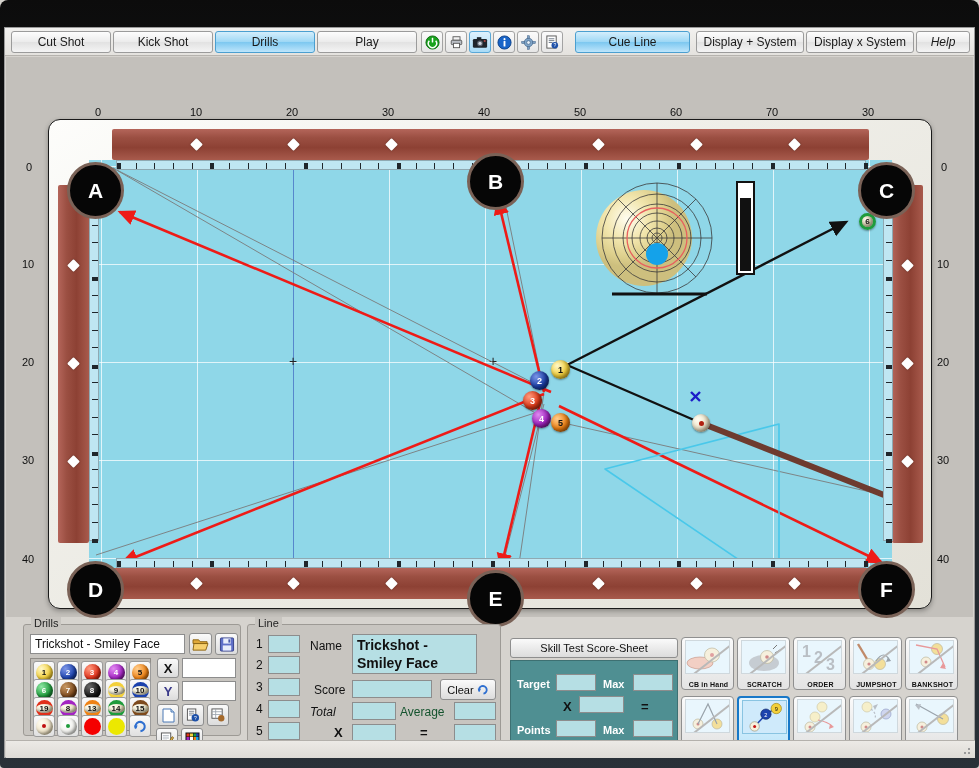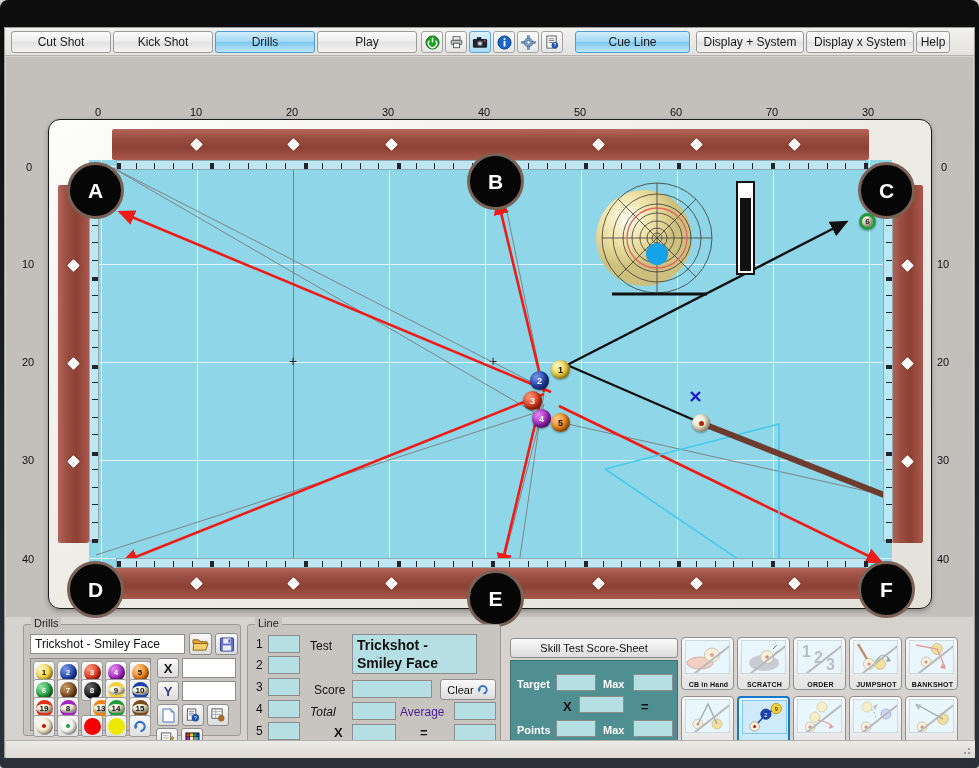--- a/index.html
+++ b/index.html
@@ -250,21 +250,21 @@
                 <line x1="4" y1="8" x2="8" y2="8"></line>
               </g>
               <circle cx="10.5" cy="11" r="3.5" fill="#1d50a8"></circle>
               <text x="10.5" y="13.2" font-size="5.4" fill="#fff" text-anchor="middle" font-family="Liberation Sans">?</text>
             </svg>
       </div>
 
       <div class="tbtn sel" style="left:570px;width:115px;">Cue Line</div>
       <div class="tbtn" style="left:691px;width:108px;">Display + System</div>
       <div class="tbtn" style="left:801px;width:108px;">Display x System</div>
-      <div class="tbtn" style="left:911px;width:34px;">Help</div>
+      <div class="tbtn" style="left:911px;width:54px;font-style:italic;">Help</div>
     </div>
 
     <div class="tablewrap">
 
       <div>
         <div class="ruler-num" style="left:89px;top:49px;">0</div>
         <div class="ruler-num" style="left:184px;top:49px;">10</div>
         <div class="ruler-num" style="left:280px;top:49px;">20</div>
         <div class="ruler-num" style="left:376px;top:49px;">30</div>
         <div class="ruler-num" style="left:472px;top:49px;">40</div>
@@ -639,21 +639,21 @@
         <div class="ballbtn" style="left:98px;top:20px;">
               <span class="bb" style="background:radial-gradient(circle at 32% 28%,#fffdf0,#efe9cf 50%,#cfc79a);border-top:4px solid #1c42ad;border-bottom:4px solid #1c42ad;box-sizing:border-box;">10</span>
             </div>
 
         <div class="ballbtn" style="left:2px;top:38px;">
               <span class="bb" style="background:radial-gradient(circle at 32% 28%,#fffdf0,#efe9cf 50%,#cfc79a);border-top:4px solid #e0301a;border-bottom:4px solid #e0301a;box-sizing:border-box;">19</span>
             </div>
         <div class="ballbtn" style="left:26px;top:38px;">
               <span class="bb" style="background:radial-gradient(circle at 32% 28%,#fffdf0,#efe9cf 50%,#cfc79a);border-top:4px solid #a324c2;border-bottom:4px solid #a324c2;box-sizing:border-box;">8</span>
             </div>
-        <div class="ballbtn" style="left:50px;top:38px;margin-left:9px;">
+        <div class="ballbtn" style="left:50px;top:38px;">
               <span class="bb" style="background:radial-gradient(circle at 32% 28%,#fffdf0,#efe9cf 50%,#cfc79a);border-top:4px solid #ef8214;border-bottom:4px solid #ef8214;box-sizing:border-box;">13</span>
             </div>
         <div class="ballbtn" style="left:74px;top:38px;">
               <span class="bb" style="background:radial-gradient(circle at 32% 28%,#fffdf0,#efe9cf 50%,#cfc79a);border-top:4px solid #1f9b3c;border-bottom:4px solid #1f9b3c;box-sizing:border-box;">14</span>
             </div>
         <div class="ballbtn" style="left:98px;top:38px;">
               <span class="bb" style="background:radial-gradient(circle at 32% 28%,#fffdf0,#efe9cf 50%,#cfc79a);border-top:4px solid #7d4a1d;border-bottom:4px solid #7d4a1d;box-sizing:border-box;">15</span>
             </div>
 
         <div class="ballbtn" style="left:2px;top:56px;">
@@ -755,36 +755,36 @@
       <div class="tf aqua" style="left:20px;top:10px;width:32px;height:18px;"></div>
       <div style="position:absolute;left:8px;top:33px;font-size:12px;color:#111;">2</div>
       <div class="tf aqua" style="left:20px;top:31px;width:32px;height:18px;"></div>
       <div style="position:absolute;left:8px;top:55px;font-size:12px;color:#111;">3</div>
       <div class="tf aqua" style="left:20px;top:53px;width:32px;height:18px;"></div>
       <div style="position:absolute;left:8px;top:77px;font-size:12px;color:#111;">4</div>
       <div class="tf aqua" style="left:20px;top:75px;width:32px;height:18px;"></div>
       <div style="position:absolute;left:8px;top:99px;font-size:12px;color:#111;">5</div>
       <div class="tf aqua" style="left:20px;top:97px;width:32px;height:18px;"></div>
 
-      <div style="position:absolute;left:62px;top:14px;font-size:12px;color:#111;">Test</div>
+      <div style="position:absolute;left:62px;top:14px;font-size:12px;color:#111;">Name</div>
       <div class="tf aqua" style="left:104px;top:9px;width:125px;height:40px;font-size:14px;font-weight:bold;line-height:18px;">Trickshot - Smiley Face</div>
 
       <div style="position:absolute;left:66px;top:58px;font-size:12px;color:#111;">Score</div>
       <div class="tf aqua" style="left:104px;top:55px;width:80px;height:18px;"></div>
       <div class="sbtn" style="left:192px;top:54px;width:56px;height:21px;">
         <span>Clear</span>
         <svg width="12" height="11" viewBox="0 0 13 12" style="margin-left:3px;">
               <path d="M2.5 8 A4.2 4.2 0 1 1 7 10.5" fill="none" stroke="#2e6fd0" stroke-width="2"></path>
               <path d="M0.6 5.3 L4.4 5.3 L2.5 8.8 z" fill="#2e6fd0"></path>
             </svg>
           </div>
 
       <div style="position:absolute;left:62px;top:80px;font-size:12px;color:#111;font-style:italic;">Total</div>
       <div class="tf aqua" style="left:104px;top:77px;width:44px;height:18px;"></div>
-      <div style="position:absolute;left:152px;top:80px;font-size:12px;color:#4c1d95;">Average</div>
+      <div style="position:absolute;left:152px;top:80px;font-size:12px;color:#14532d;">Average</div>
       <div class="tf aqua" style="left:206px;top:77px;width:42px;height:18px;"></div>
 
       <div style="position:absolute;left:86px;top:100px;font-size:13px;font-weight:bold;color:#111;">X</div>
       <div class="tf aqua" style="left:104px;top:99px;width:44px;height:18px;"></div>
       <div style="position:absolute;left:172px;top:100px;font-size:13px;font-weight:bold;color:#111;">=</div>
       <div class="tf aqua" style="left:206px;top:99px;width:42px;height:18px;"></div>
     </div>
 
     <div class="sbtn" style="left:505px;top:610px;width:168px;height:20px;font-size:11px;">Skill Test Score-Sheet</div>
     <div class="scoresheet" style="left:505px;top:632px;width:168px;height:88px;">

